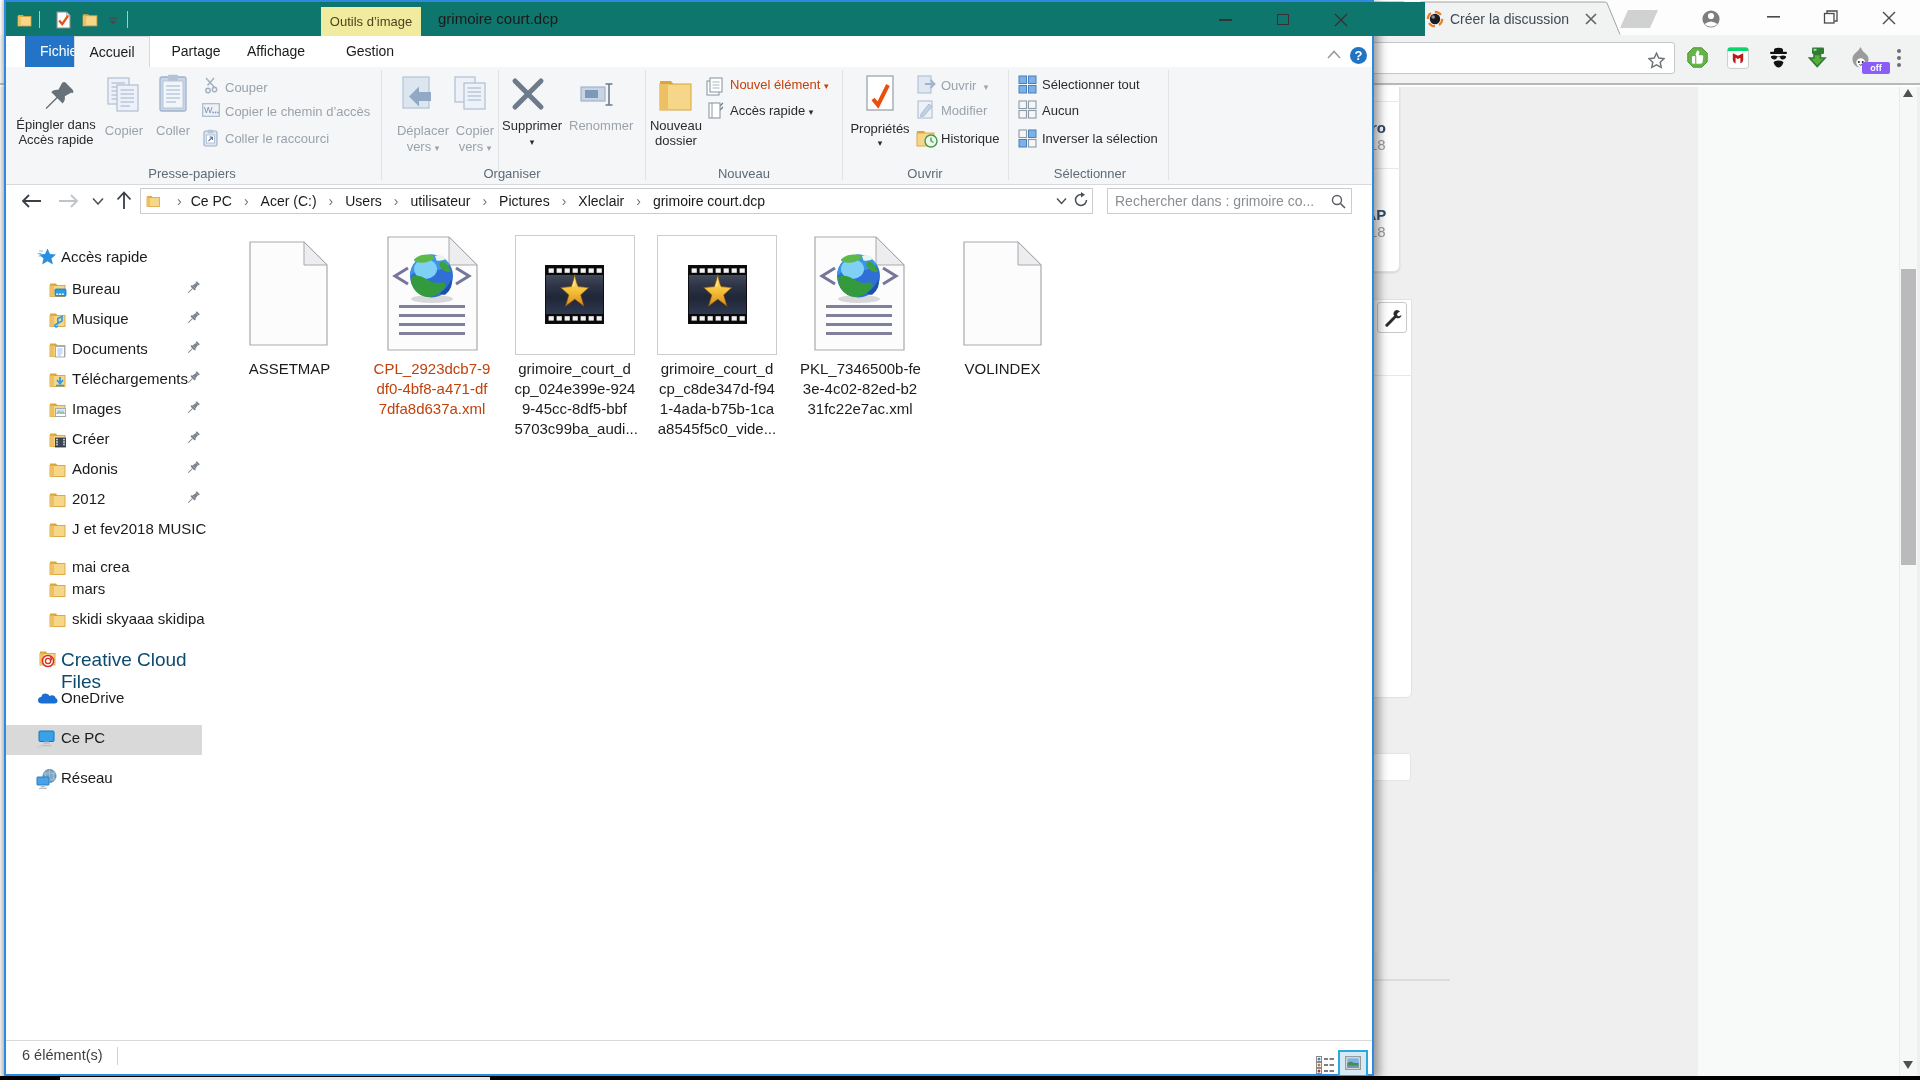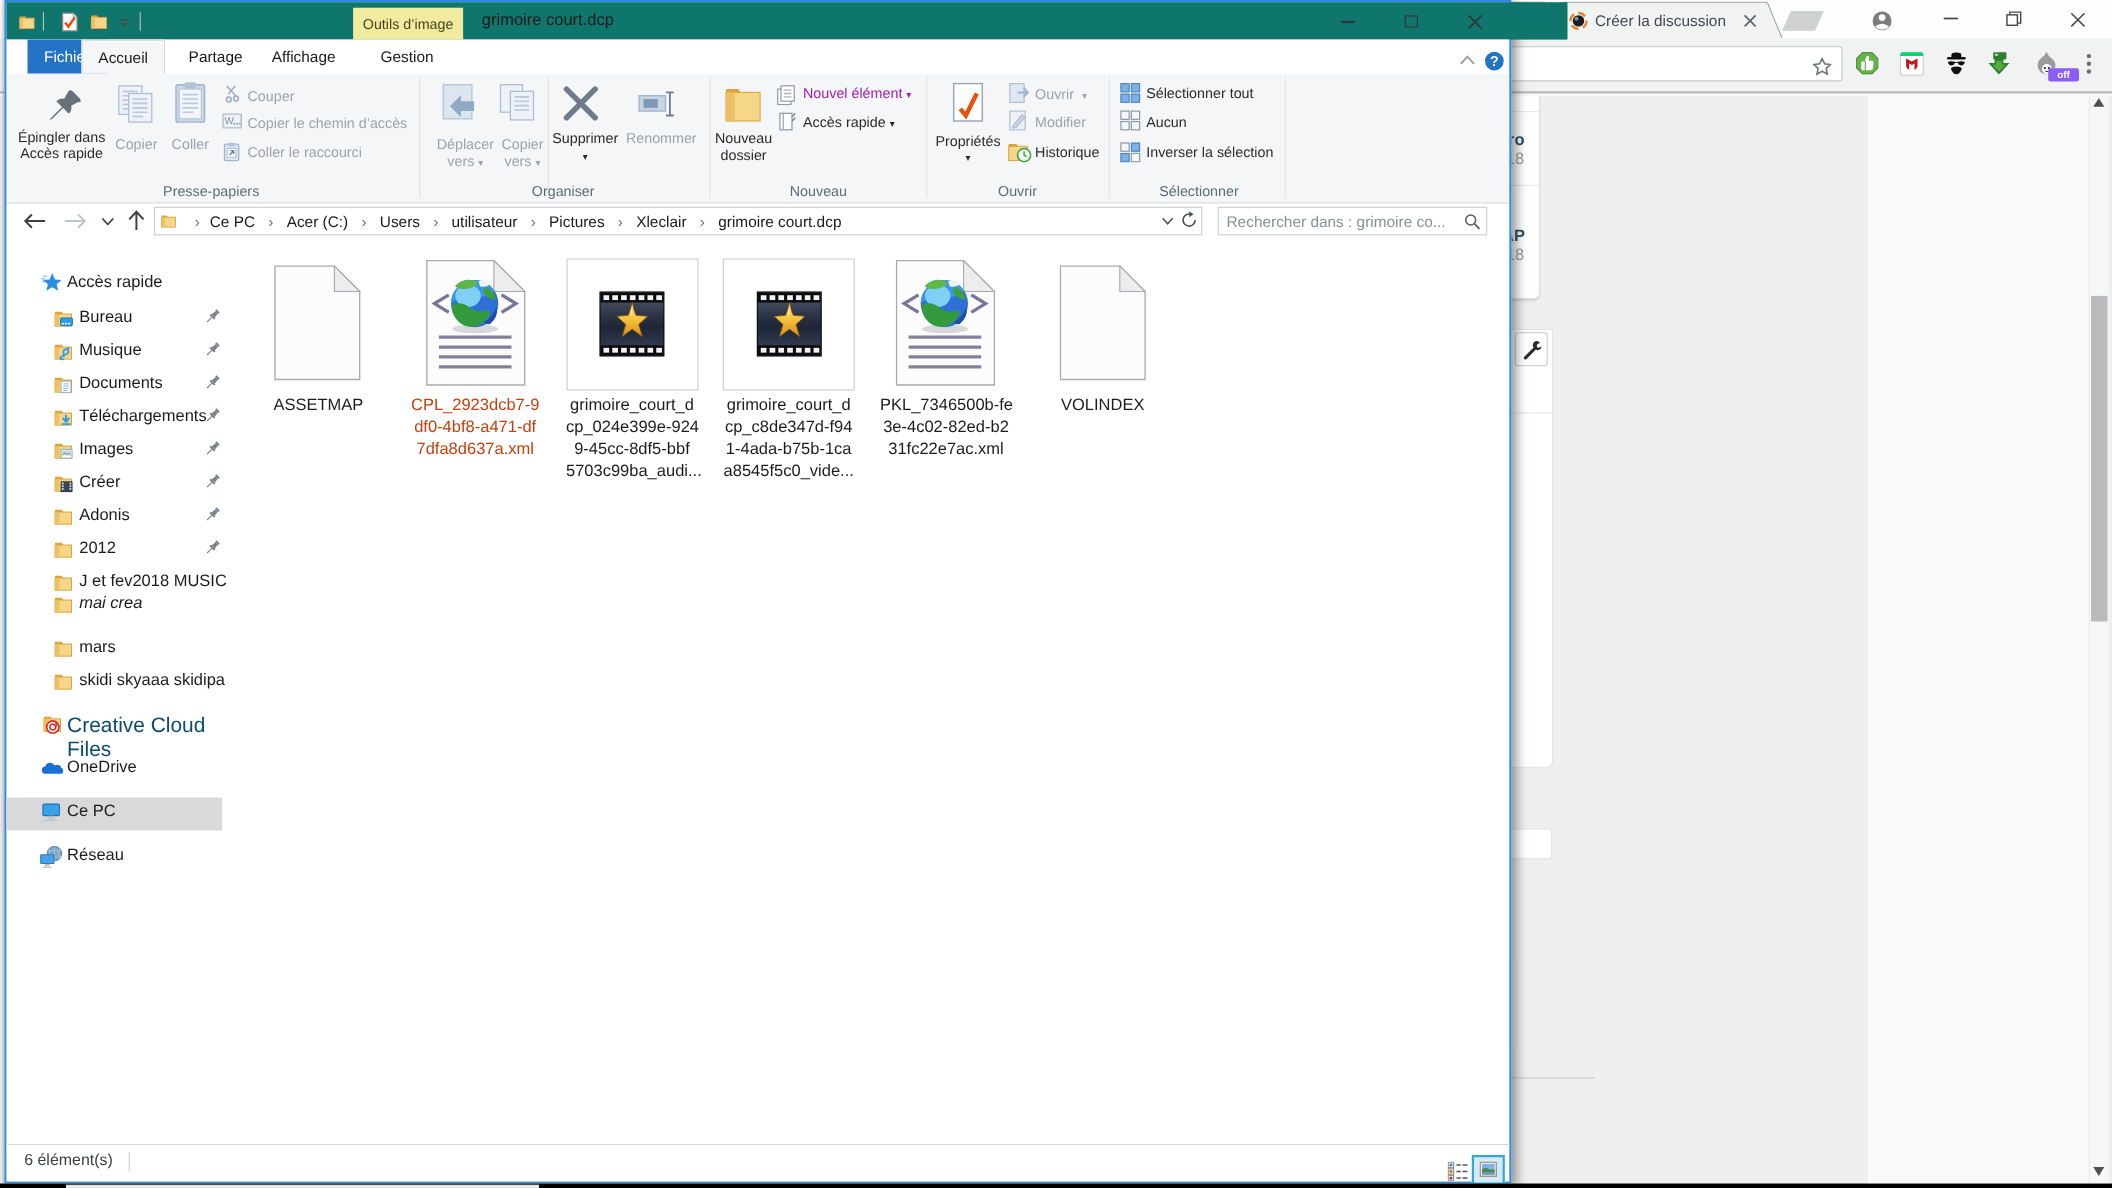--- a/index.html
+++ b/index.html
@@ -269,21 +269,21 @@
         <path d="M2 7 L10 7 L10 33 L2 33 Z" fill="#eec064"></path>
       </svg>
     <div class="abs" style="left:640px;top:51px;width:60px;text-align:center;color:#2b2b2b;line-height:15px;">Nouveau<br>dossier</div>
     <svg class="abs" style="left:700px;top:10px;" width="20" height="19" viewBox="0 0 20 19">
         <rect x="1" y="4" width="12" height="14" fill="#fff" stroke="#8e9aa6" stroke-width="1.1"></rect>
         <rect x="4" y="1" width="12" height="14" fill="#fff" stroke="#8e9aa6" stroke-width="1.1"></rect>
         <g stroke="#a9b4bf" stroke-width="1.2">
           <path d="M6.5 5 H13.5 M6.5 8 H13.5 M6.5 11 H13.5"></path>
         </g>
       </svg>
-    <div class="abs" style="left:724px;top:10px;color:#a21caf;">Nouvel élément&nbsp;<span style="font-size:9px;">▾</span></div>
+    <div class="abs" style="left:724px;top:10px;color:#c2410c;">Nouvel élément&nbsp;<span style="font-size:9px;">▾</span></div>
     <svg class="abs" style="left:701px;top:34px;" width="17" height="19" viewBox="0 0 17 19">
         <rect x="2" y="2" width="11" height="15" fill="#fff" stroke="#8e9aa6" stroke-width="1.1"></rect>
         <path d="M5 2 V17" stroke="#8e9aa6" stroke-width="1"></path>
         <path d="M13 5 L16 2 M13 9 L16 6" stroke="#6e7b8a" stroke-width="1.2"></path>
       </svg>
     <div class="abs" style="left:724px;top:36px;color:#2b2b2b;">Accès rapide&nbsp;<span style="font-size:9px;">▾</span></div>
     <div class="abs" style="left:676px;top:99px;width:124px;text-align:center;color:#5d6b79;">Nouveau</div>
 
     <svg class="abs" style="left:857px;top:8px;" width="34" height="48" viewBox="0 0 34 48">
         <rect x="4" y="1" width="26" height="34" fill="#fff" stroke="#9aa5b1" stroke-width="1.3"></rect>
@@ -498,21 +498,21 @@
       <svg class="abs" style="left:178px;top:5px;" width="18" height="18" viewBox="0 0 18 18">
           <use href="#ping"></use>
         </svg>
     </div>
     <div class="abs" style="left:0;top:284.5px;width:202px;height:30px;">
       <svg class="abs" style="left:43px;top:5px;" width="18" height="18" viewBox="0 0 18 18">
           <use href="#fold"></use>
         </svg>
       <div class="abs" style="left:66px;top:5px;font-size:15px;color:#1b1b1b;">J et fev2018 MUSIC</div>
     </div>
-    <div class="abs" style="left:0;top:305px;width:202px;height:30px;font-style:italic;">
+    <div class="abs" style="left:0;top:323px;width:202px;height:30px;">
       <svg class="abs" style="left:43px;top:5px;" width="18" height="18" viewBox="0 0 18 18">
           <use href="#fold"></use>
         </svg>
       <div class="abs" style="left:66px;top:5px;font-size:15px;color:#1b1b1b;">mai crea</div>
     </div>
     <div class="abs" style="left:0;top:344.5px;width:202px;height:30px;">
       <svg class="abs" style="left:43px;top:5px;" width="18" height="18" viewBox="0 0 18 18">
           <use href="#fold"></use>
         </svg>
       <div class="abs" style="left:66px;top:5px;font-size:15px;color:#1b1b1b;">mars</div>

